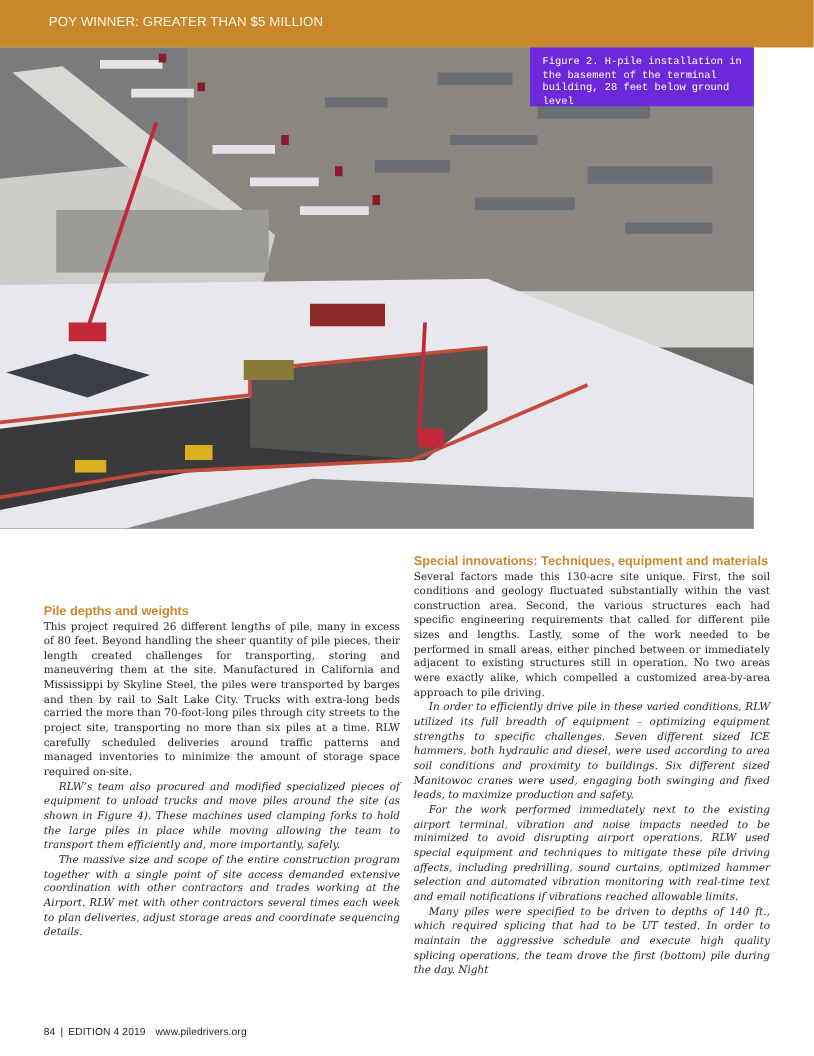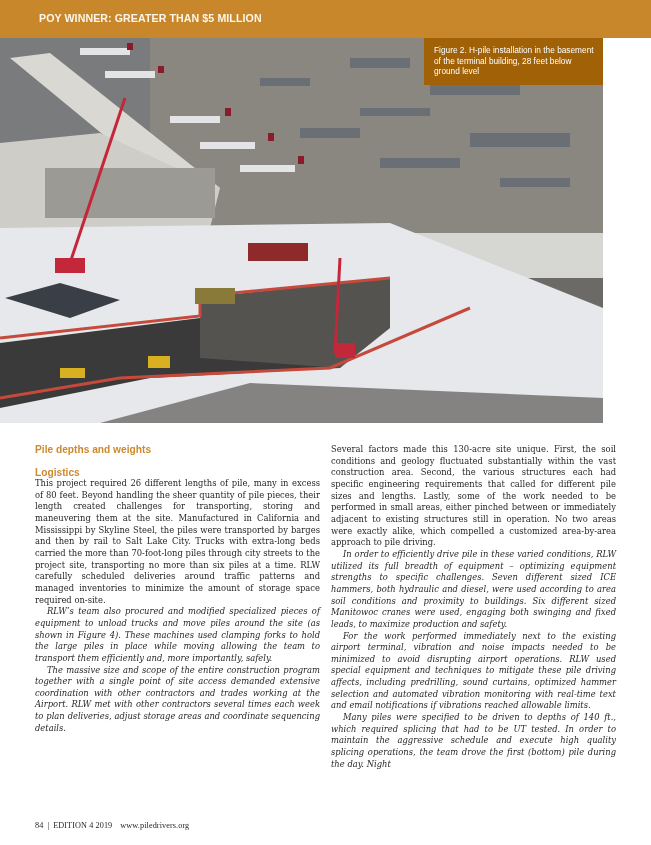--- a/index.html
+++ b/index.html
@@ -6,50 +6,50 @@
   body {
     width: 651px; height: 845px; position: relative; overflow: hidden;
     background: #ffffff; font-family: "DejaVu Serif", serif; color: #231f20;
   }
   .banner {
     position: absolute; left: 0; top: 0; width: 651px; height: 38px;
     background: #c8872b;
   }
   .banner-text {
     position: absolute; left: 39px; top: 12px;
-    font-family: "Liberation Sans", sans-serif; font-weight: bold;
+    font-family: "Liberation Sans", sans-serif; font-weight: normal;
     font-size: 10.6px; color: #fdf6ea; letter-spacing: 0.1px;
   }
   .photo {
     position: absolute; left: 0; top: 38px; width: 603px; height: 385px;
     overflow: hidden; background: #6d6f72;
   }
   .photo svg { display: block; }
   .caption {
     position: absolute; left: 424px; top: 38px; width: 179px; height: 47px;
-    background: #a16207; box-sizing: border-box; padding: 7px 8px 0 10px;
-    font-family: Liberation Sans, sans-serif; font-size: 8.3px; line-height: 10.6px;
+    background: #6d28d9; box-sizing: border-box; padding: 7px 8px 0 10px;
+    font-family: Liberation Mono, monospace; font-size: 8.3px; line-height: 10.6px;
     color: #ffffff;
   }
   .col {
     position: absolute; top: 444px; width: 285px;
     font-size: 8.4px; line-height: 11.65px; text-align: justify;
   }
-  .col.left { left: 35px; }
+  .col.left { left: 35px; margin-top: 40px; }
   .col.right { left: 331px; }
   .col h3 {
     margin: 0; font-family: "Liberation Sans", sans-serif; font-weight: bold;
     font-size: 10.2px; line-height: 11.5px; color: #cc8a2e;
   }
   .col h3.spaced { margin-top: 11px; }
   .col p { margin: 0; text-indent: 0; }
   .col p.indent { text-indent: 12px; font-style: italic; }
   .footer {
     position: absolute; left: 35px; top: 821px;
-    font-family: Liberation Serif, serif; font-size: 8.2px; color: #231f20;
+    font-family: Liberation Sans, sans-serif; font-size: 8.2px; color: #231f20;
     letter-spacing: 0.1px;
   }
   .footer .sep { padding: 0 4px; }
   .footer .url { margin-left: 8px; }
 </style>
 </head>
 <body>
 
 <div class="banner">
   <span class="banner-text">POY WINNER: GREATER THAN $5 MILLION</span>
@@ -117,27 +117,27 @@
     <rect x="148" y="318" width="22" height="12" fill="#d8b020"></rect>
 
     <polygon points="100,385 250,345 603,360 603,385" fill="#5a5856" opacity="0.7"></polygon>
   </svg>
 </div>
 
 <div class="caption">Figure 2. H-pile installation in the basement of the terminal building, 28 feet below ground level</div>
 
 <div class="col left">
   <h3>Pile depths and weights</h3>
-  <h3 class="spaced">Logistics</h3>
   <p>This project required 26 different lengths of pile, many in excess of 80 feet. Beyond handling the sheer quantity of pile pieces, their length created challenges for transporting, storing and maneuvering them at the site. Manufactured in California and Mississippi by Skyline Steel, the piles were transported by barges and then by rail to Salt Lake City. Trucks with extra-long beds carried the more than 70-foot-long piles through city streets to the project site, transporting no more than six piles at a time. RLW carefully scheduled deliveries around traffic patterns and managed inventories to minimize the amount of storage space required on-site.</p>
   <p class="indent">RLW’s team also procured and modified specialized pieces of equipment to unload trucks and move piles around the site (as shown in Figure 4). These machines used clamping forks to hold the large piles in place while moving allowing the team to transport them efficiently and, more importantly, safely.</p>
   <p class="indent">The massive size and scope of the entire construction program together with a single point of site access demanded extensive coordination with other contractors and trades working at the Airport. RLW met with other contractors several times each week to plan deliveries, adjust storage areas and coordinate sequencing details.</p>
 </div>
 
 <div class="col right">
+  <h3>Special innovations: Techniques, equipment and materials</h3>
   <p>Several factors made this 130-acre site unique. First, the soil conditions and geology fluctuated substantially within the vast construction area. Second, the various structures each had specific engineering requirements that called for different pile sizes and lengths. Lastly, some of the work needed to be performed in small areas, either pinched between or immediately adjacent to existing structures still in operation. No two areas were exactly alike, which compelled a customized area-by-area approach to pile driving.</p>
   <p class="indent">In order to efficiently drive pile in these varied conditions, RLW utilized its full breadth of equipment – optimizing equipment strengths to specific challenges. Seven different sized ICE hammers, both hydraulic and diesel, were used according to area soil conditions and proximity to buildings. Six different sized Manitowoc cranes were used, engaging both swinging and fixed leads, to maximize production and safety.</p>
   <p class="indent">For the work performed immediately next to the existing airport terminal, vibration and noise impacts needed to be minimized to avoid disrupting airport operations. RLW used special equipment and techniques to mitigate these pile driving affects, including predrilling, sound curtains, optimized hammer selection and automated vibration monitoring with real-time text and email notifications if vibrations reached allowable limits.</p>
   <p class="indent">Many piles were specified to be driven to depths of 140 ft., which required splicing that had to be UT tested. In order to maintain the aggressive schedule and execute high quality splicing operations, the team drove the first (bottom) pile during the day. Night</p>
 </div>
 
 <div class="footer">
   <span>84</span><span class="sep">|</span><span>EDITION 4 2019</span><span class="url">www.piledrivers.org</span>
 </div>
 

